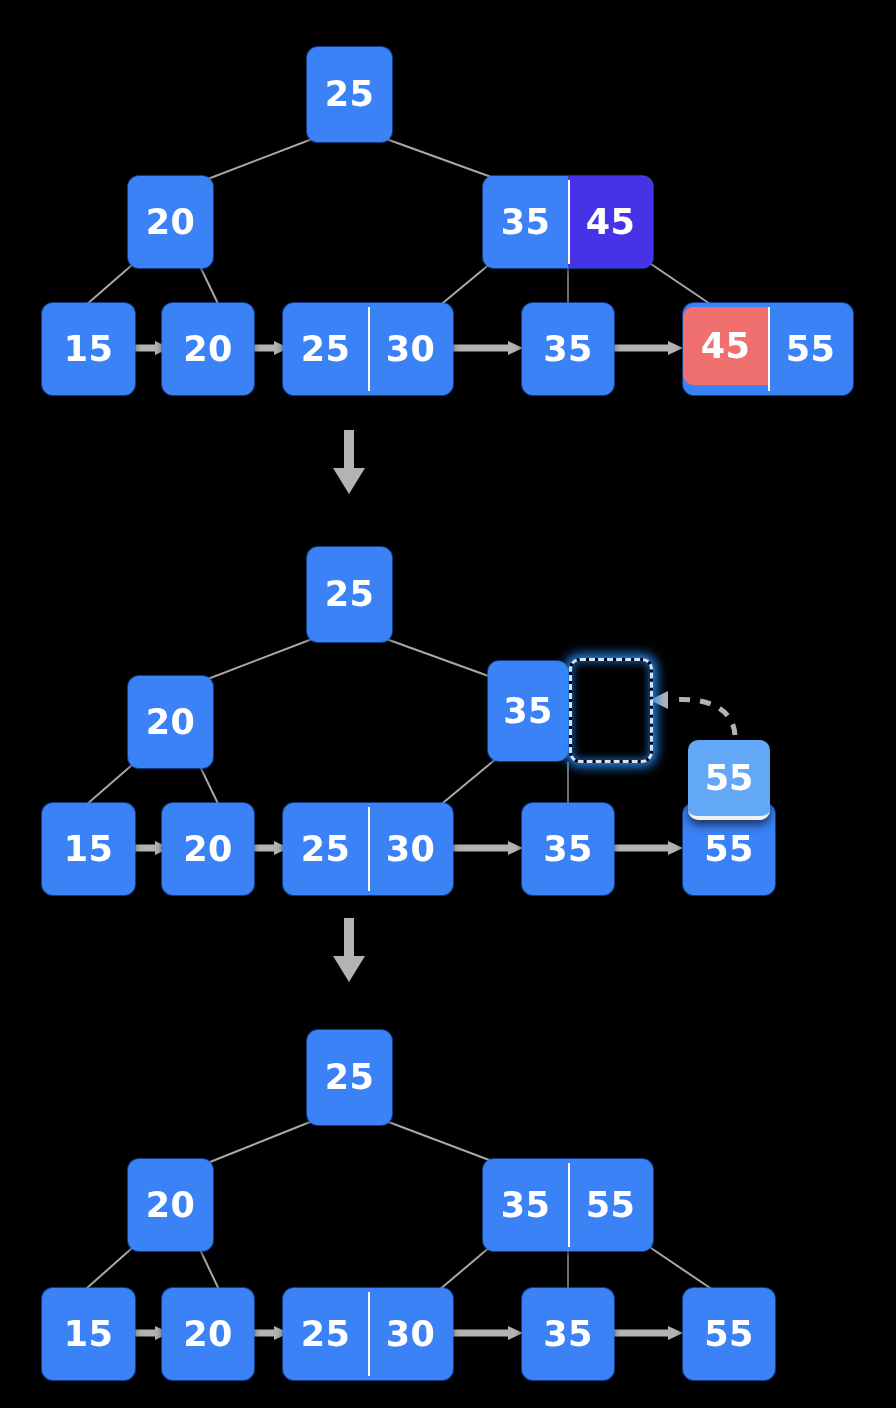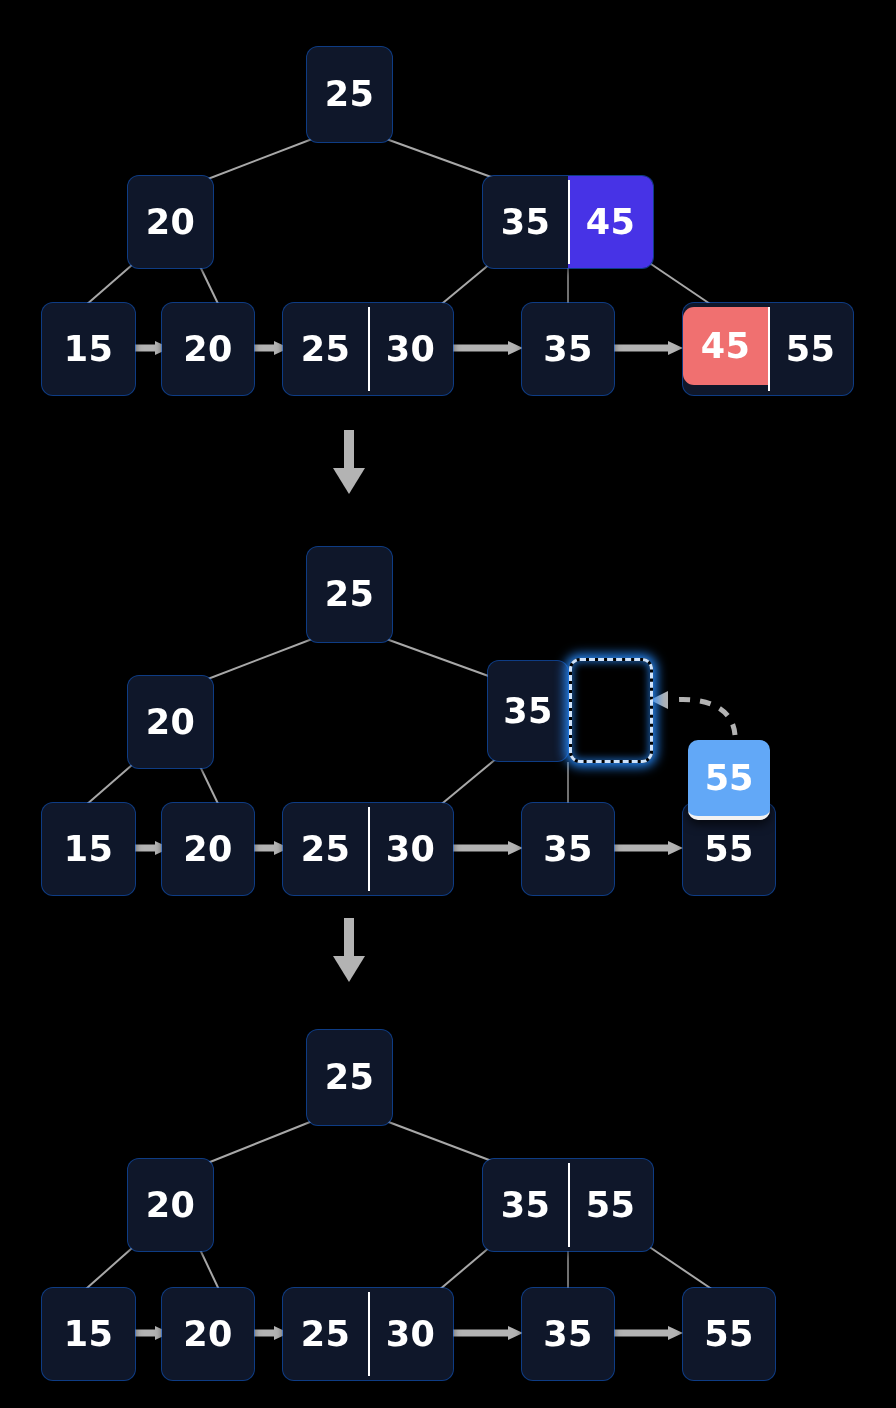--- a/index.html
+++ b/index.html
@@ -21,21 +21,21 @@
     left: 0;
     width: 896px;
   }
   
   .node {
     position: absolute;
     box-sizing: border-box;
     display: flex;
     flex-direction: row;
     align-items: stretch;
-    background: #0f172a;
+    background: #3b82f6;
     border-radius: 11px;
     box-shadow: 0 0 0 1px rgba(25,110,240,0.55),
                 0 3px 7px rgba(0,0,0,0.55);
     z-index: 4;
   }
   .cell {
     position: relative;
     flex: 1 1 0;
     display: flex;
     align-items: center;

